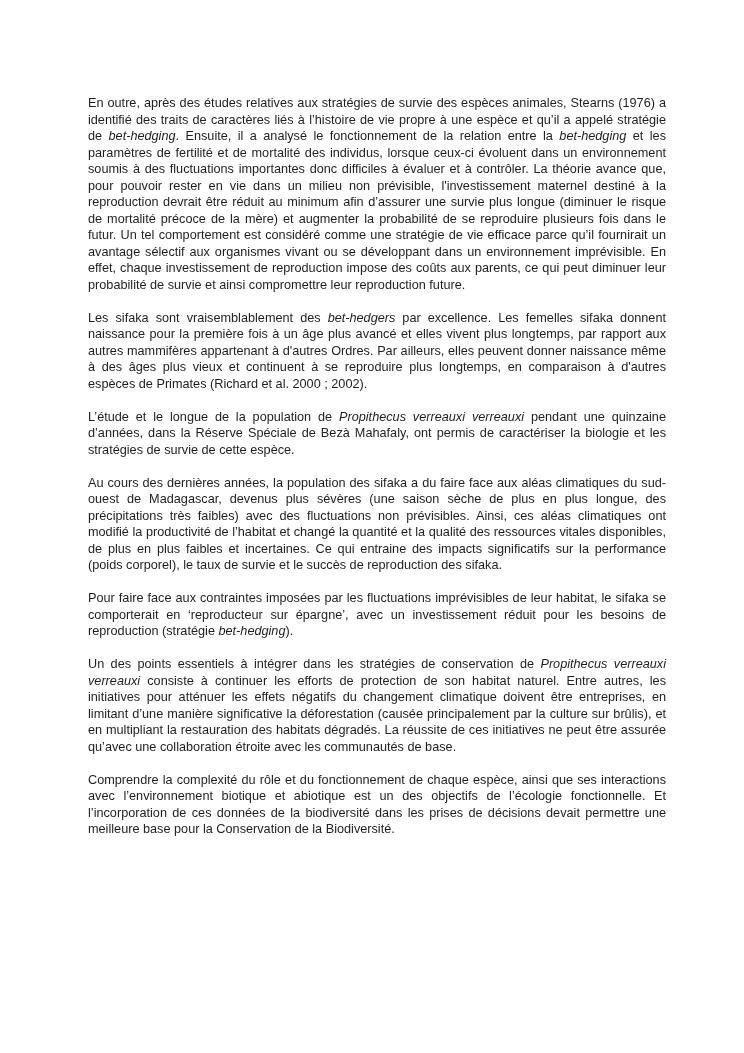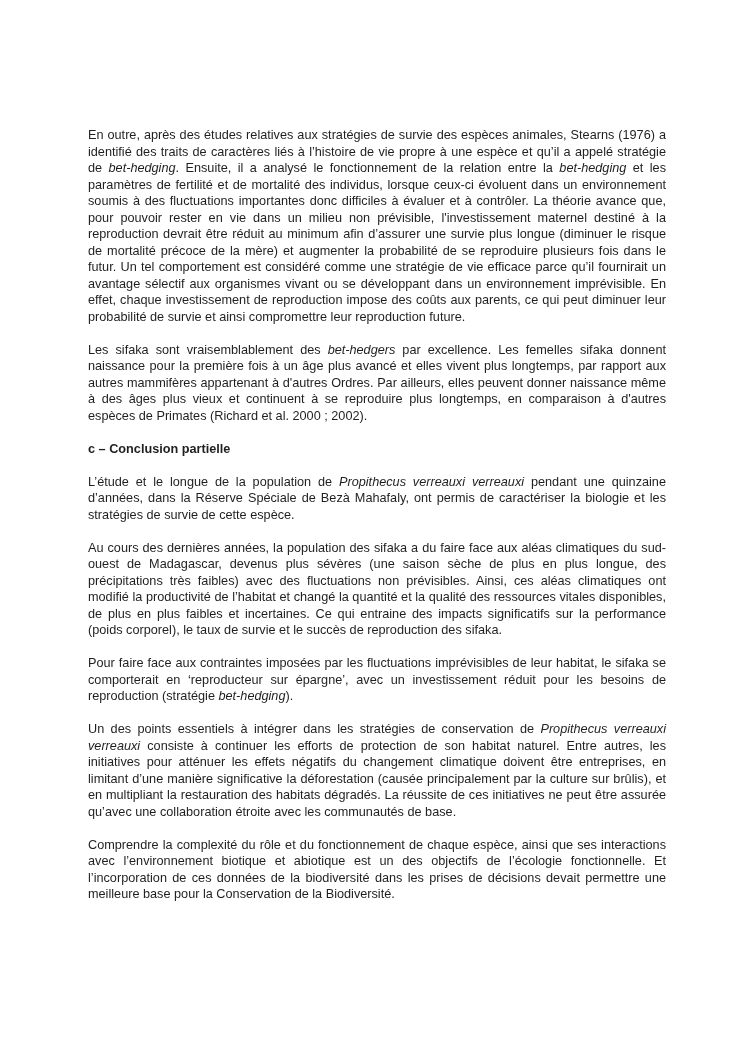--- a/index.html
+++ b/index.html
@@ -8,21 +8,20 @@
     background: #ffffff;
   }
   .page {
     position: relative;
     width: 744px;
     height: 895px;
     background: #ffffff;
     font-family: "Liberation Sans", sans-serif;
     color: #1f1f1f;
     overflow: hidden;
-    margin-top: 32px;
   }
   .content {
     position: absolute;
     left: 88px;
     top: 95px;
     width: 578px;
   }
   .content p.para {
     margin: 0 0 16.5px 0;
     font-size: 12.7px;
@@ -53,20 +52,19 @@
     color: #1f1f1f;
   }
 </style>
 </head>
 <body>
 
 <div class="page">
   <div class="content">
       <p class="para"><span>En outre, après des études relatives aux stratégies de survie des espèces animales, Stearns (1976) a identifié des traits de caractères liés à l’histoire de vie propre à une espèce et qu’il a appelé stratégie de </span><span class="italic">bet-hedging</span><span>. Ensuite, il a analysé le fonctionnement de la relation entre la </span><span class="italic">bet-hedging</span><span> et les paramètres de fertilité et de mortalité des individus, lorsque ceux-ci évoluent dans un environnement soumis à des fluctuations importantes donc difficiles à évaluer et à contrôler. La théorie avance que, pour pouvoir rester en vie dans un milieu non prévisible, l'investissement maternel destiné à la reproduction devrait être réduit au minimum afin d’assurer une survie plus longue (diminuer le risque de mortalité précoce de la mère) et augmenter la probabilité de se reproduire plusieurs fois dans le futur. Un tel comportement est considéré comme une stratégie de vie efficace parce qu’il fournirait un avantage sélectif aux organismes vivant ou se développant dans un environnement imprévisible. En effet, chaque investissement de reproduction impose des coûts aux parents, ce qui peut diminuer leur probabilité de survie et ainsi compromettre leur reproduction future.</span></p>
       <p class="para"><span>Les sifaka sont vraisemblablement des </span><span class="italic">bet-hedgers</span><span> par excellence. Les femelles sifaka donnent naissance pour la première fois à un âge plus avancé et elles vivent plus longtemps, par rapport aux autres mammifères appartenant à d'autres Ordres. Par ailleurs, elles peuvent donner naissance même à des âges plus vieux et continuent à se reproduire plus longtemps, en comparaison à d'autres espèces de Primates (Richard et al. 2000 ; 2002).</span></p>
-      <p class="heading"><span class="bold">c – Conclusion partielle</span></p>
       <p class="para"><span>L’étude et le longue de la population de </span><span class="italic">Propithecus verreauxi verreauxi</span><span> pendant une quinzaine d’années, dans la Réserve Spéciale de Bezà Mahafaly, ont permis de caractériser la biologie et les stratégies de survie de cette espèce.</span></p>
       <p class="para"><span>Au cours des dernières années, la population des sifaka a du faire face aux aléas climatiques du sud-ouest de Madagascar, devenus plus sévères (une saison sèche de plus en plus longue, des précipitations très faibles) avec des fluctuations non prévisibles. Ainsi, ces aléas climatiques ont modifié la productivité de l’habitat et changé la quantité et la qualité des ressources vitales disponibles, de plus en plus faibles et incertaines. Ce qui entraine des impacts significatifs sur la performance (poids corporel), le taux de survie et le succès de reproduction des sifaka.</span></p>
       <p class="para"><span>Pour faire face aux contraintes imposées par les fluctuations imprévisibles de leur habitat, le sifaka se comporterait en ‘reproducteur sur épargne’, avec un investissement réduit pour les besoins de reproduction (stratégie </span><span class="italic">bet-hedging</span><span>).</span></p>
       <p class="para"><span>Un des points essentiels à intégrer dans les stratégies de conservation de </span><span class="italic">Propithecus verreauxi verreauxi</span><span> consiste à continuer les efforts de protection de son habitat naturel. Entre autres, les initiatives pour atténuer les effets négatifs du changement climatique doivent être entreprises, en limitant d’une manière significative la déforestation (causée principalement par la culture sur brûlis), et en multipliant la restauration des habitats dégradés. La réussite de ces initiatives ne peut être assurée qu’avec une collaboration étroite avec les communautés de base.</span></p>
       <p class="para"><span>Comprendre la complexité du rôle et du fonctionnement de chaque espèce, ainsi que ses interactions avec l’environnement biotique et abiotique est un des objectifs de l’écologie fonctionnelle. Et l’incorporation de ces données de la biodiversité dans les prises de décisions devait permettre une meilleure base pour la Conservation de la Biodiversité.</span></p>
     </div>
 </div>
 
 </body></html>

